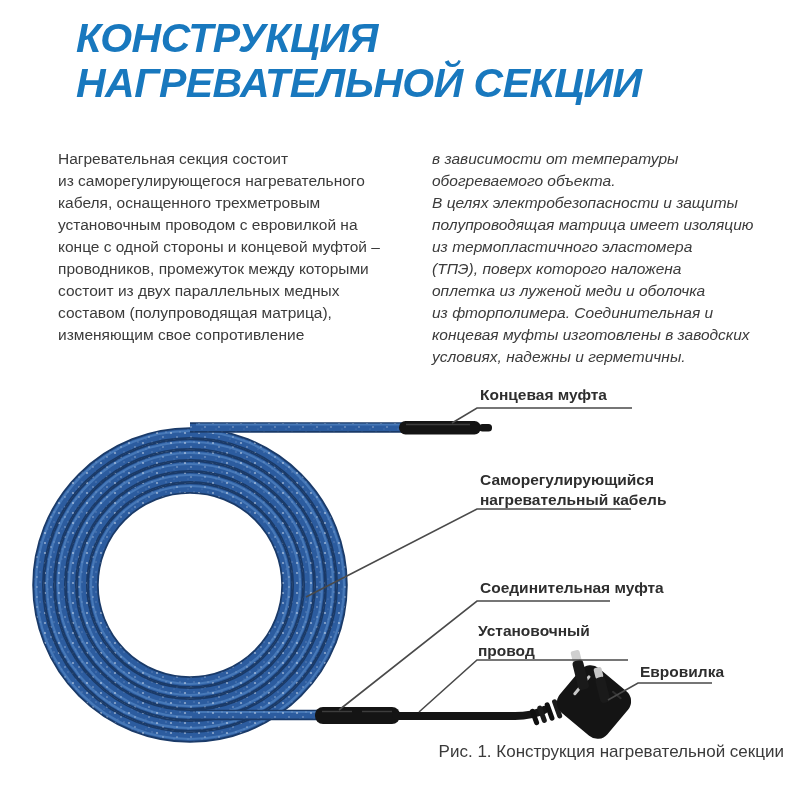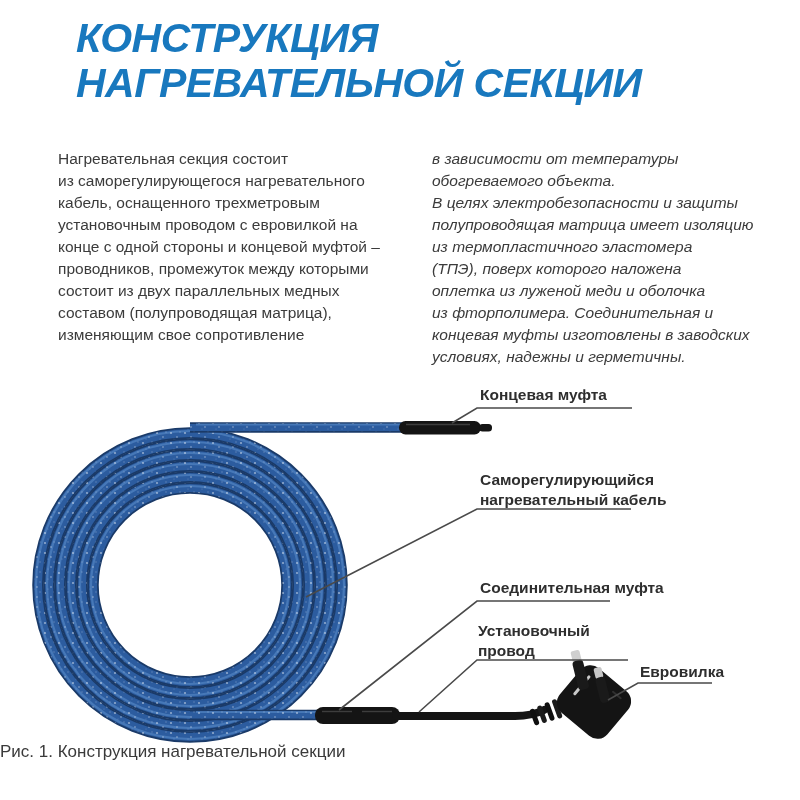--- a/index.html
+++ b/index.html
@@ -19,36 +19,36 @@
   }
   .col-left{left:30px;width:375px;}
   .col-right{left:404px;width:370px;font-style:italic;}
   .figure-wrap{position:absolute;left:0;top:380px;width:800px;height:390px;}
   .figure-label{
     font-family:"Liberation Sans","DejaVu Sans",sans-serif;
     font-size:15.5px;font-weight:600;fill:#2e2e2e;
   }
   .leader{stroke:#4a4a4a;stroke-width:1.6;fill:none;}
   .caption{
-    position:absolute;left:0;top:742px;width:784px;text-align:left;
+    position:absolute;left:0;top:742px;width:784px;text-align:right;
     font-size:17px;color:#3a3a3a;
   }
 </style>
 </head>
 <body>
 
 <div class="page-title">
     <div>КОНСТРУКЦИЯ</div>
     <div>НАГРЕВАТЕЛЬНОЙ СЕКЦИИ</div>
   </div>
 
 <div class="col col-left">
     <div>Нагревательная секция состоит</div>
     <div>из саморегулирующегося нагревательного</div>
-    <div>кабель, оснащенного трехметровым</div>
+    <div>кабеля, оснащенного трехметровым</div>
     <div>установочным проводом с евровилкой на</div>
     <div>конце с одной стороны и концевой муфтой –</div>
     <div>проводников, промежуток между которыми</div>
     <div>состоит из двух параллельных медных</div>
     <div>составом (полупроводящая матрица),</div>
     <div>изменяющим свое сопротивление</div>
   </div>
 
 <div class="col col-right">
     <div>в зависимости от температуры</div>

